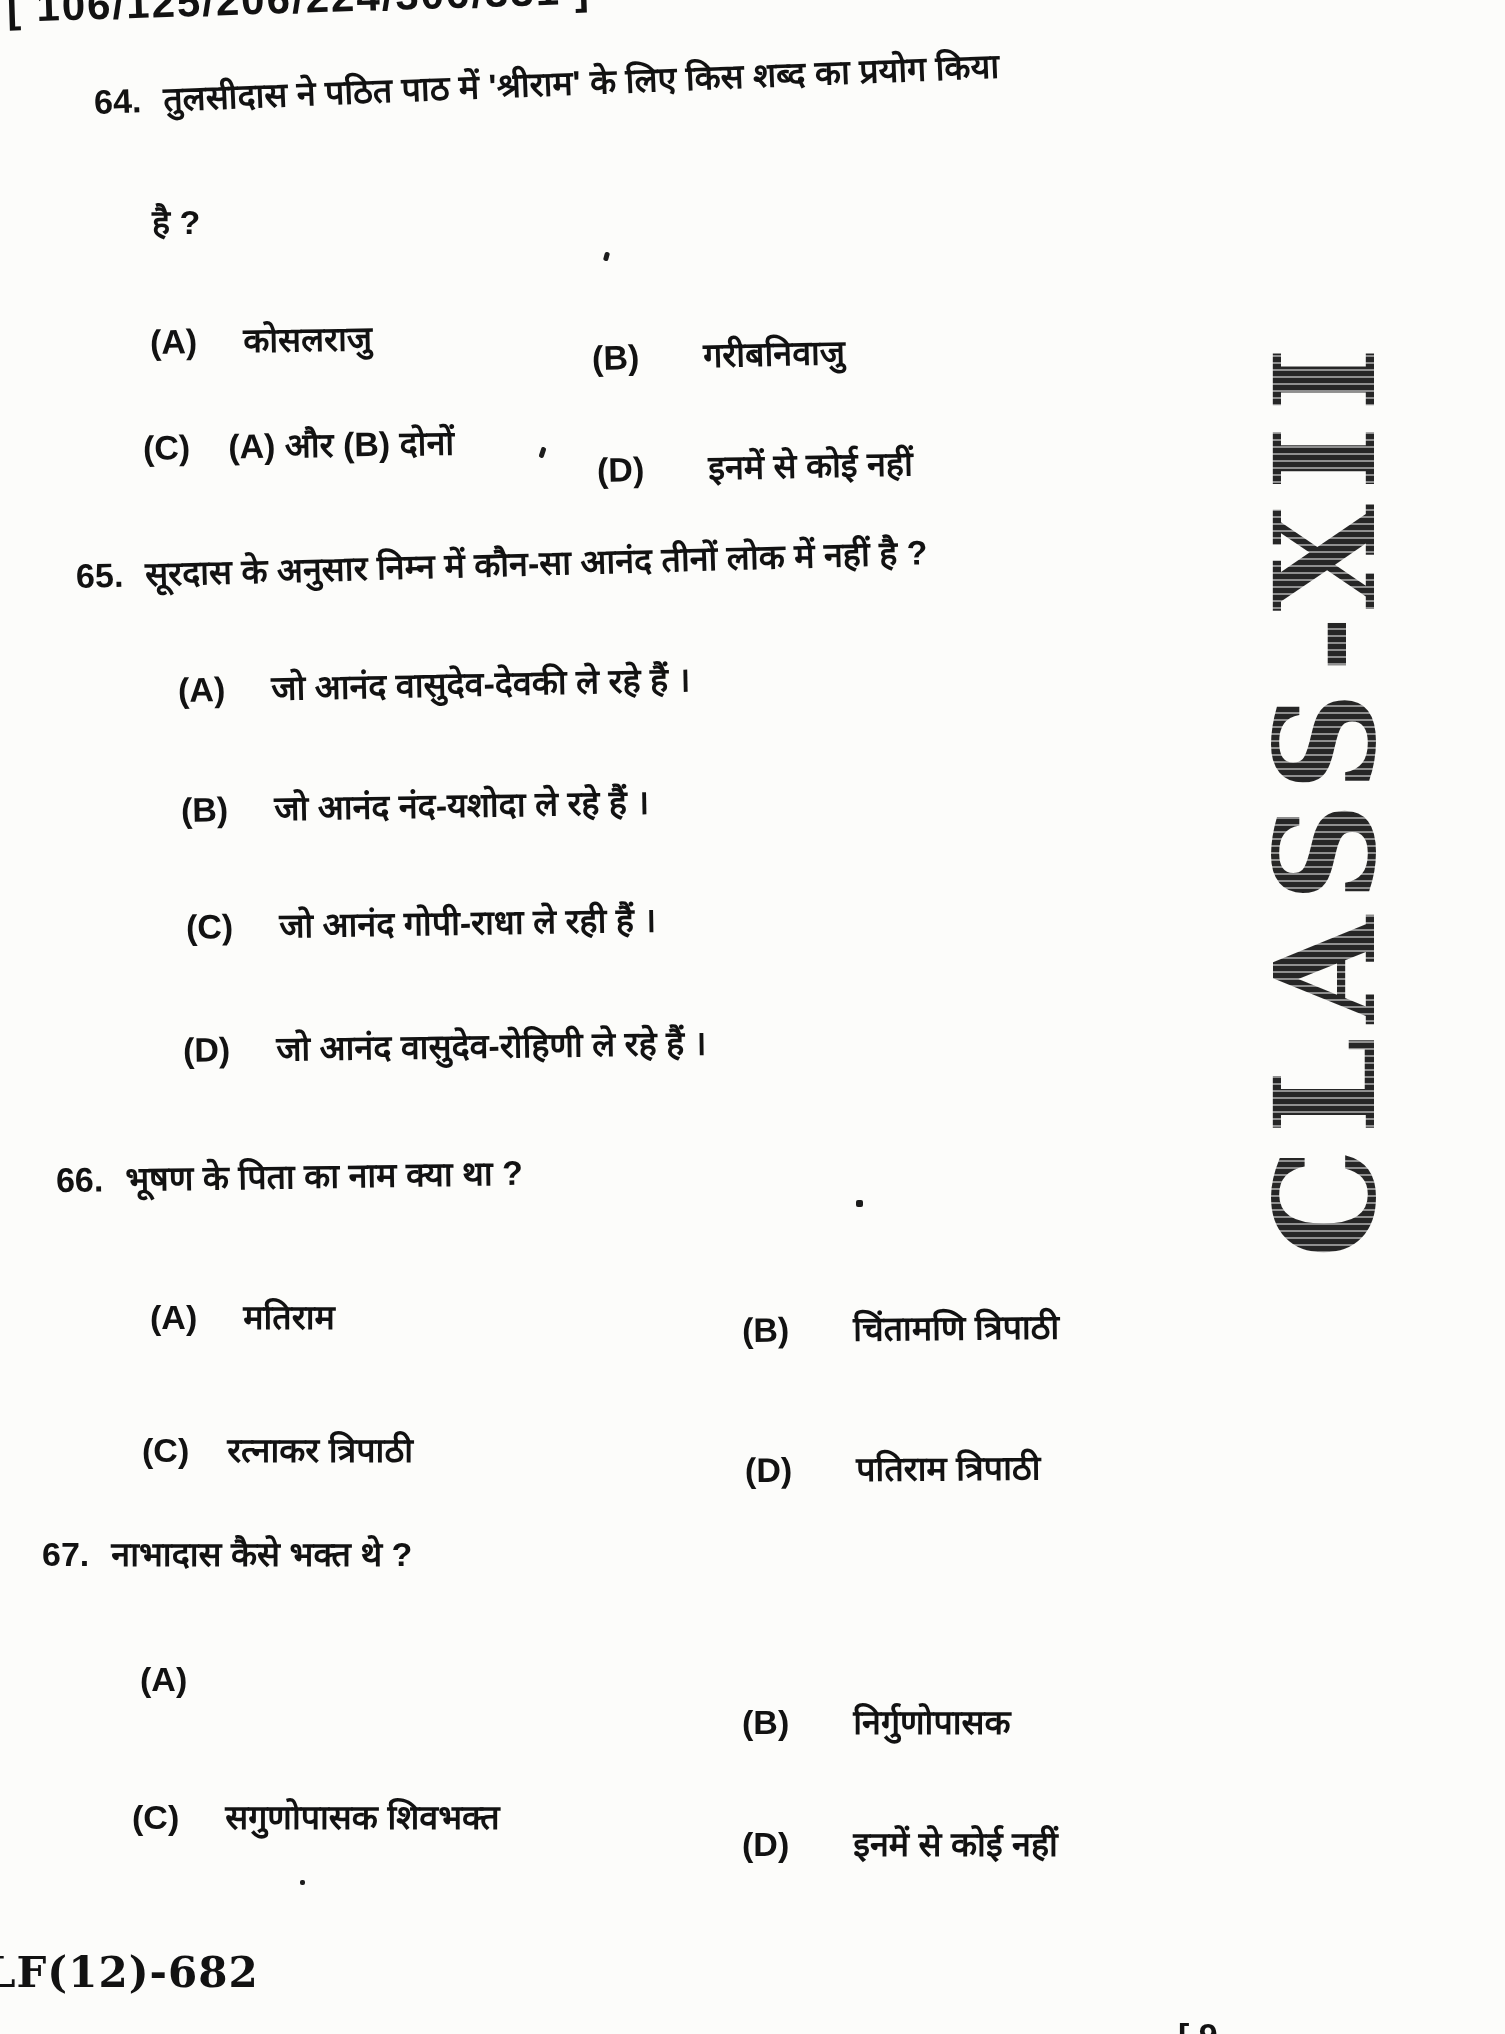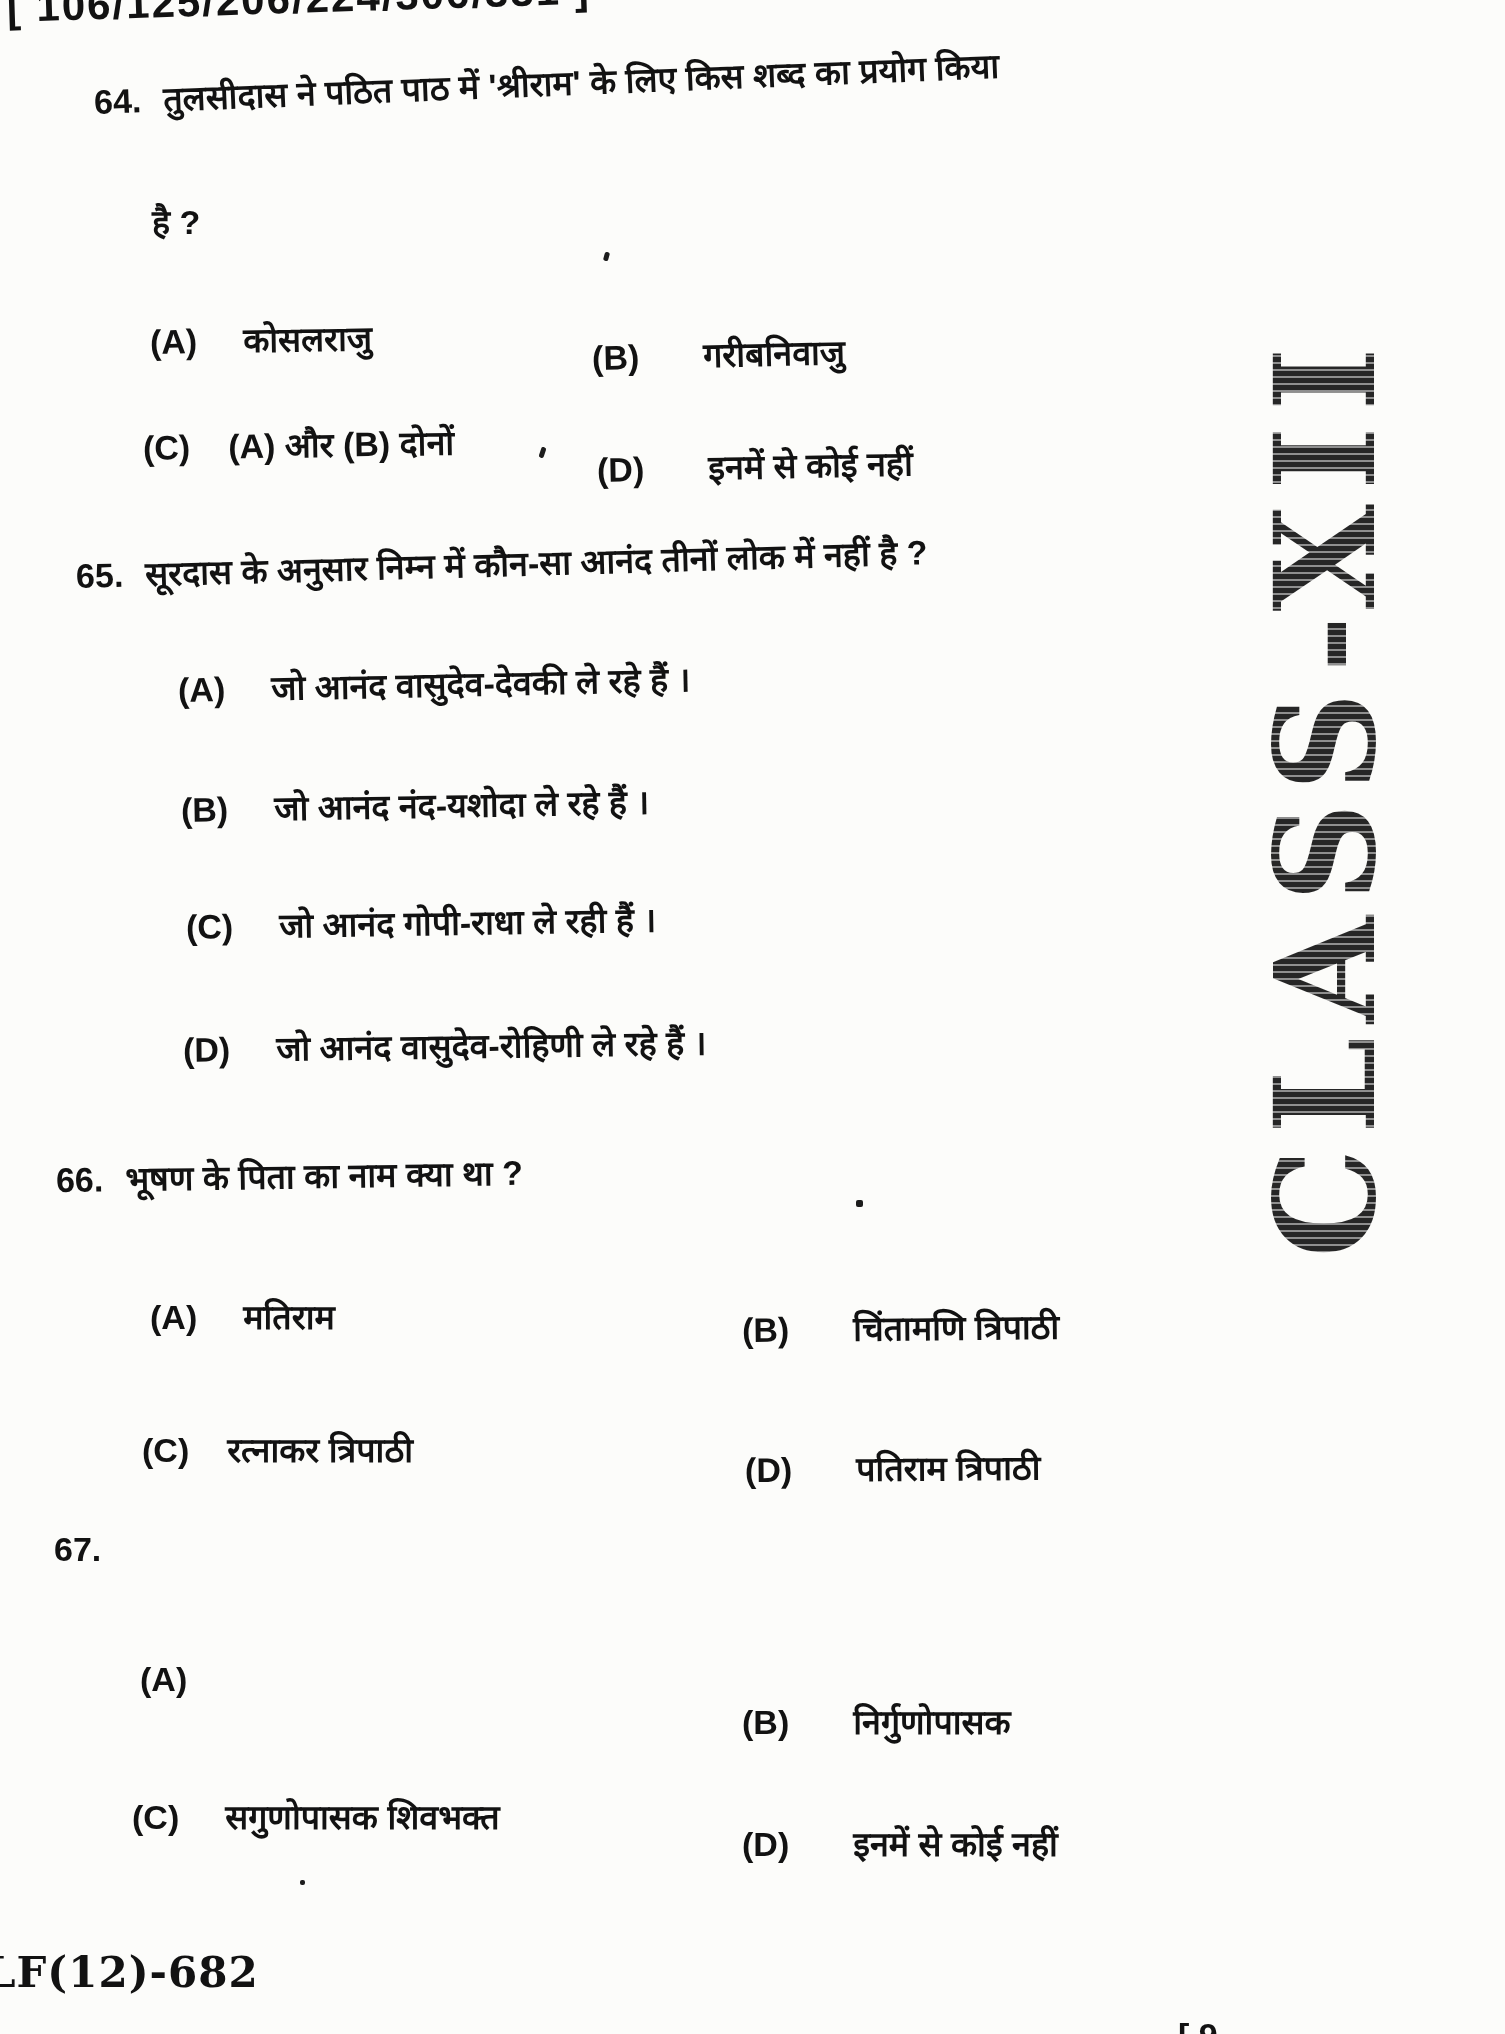--- a/index.html
+++ b/index.html
@@ -56,21 +56,21 @@
   #q65-optB{left:181px;top:786px;transform:rotate(-1deg);}
   #q65-optC{left:186px;top:903px;transform:rotate(-0.9deg);}
   #q65-optD{left:183px;top:1026px;transform:rotate(-0.8deg);}
 
   #q66-line{left:56px;top:1156px;transform:rotate(-0.9deg);}
   #q66-optA{left:150px;top:1293px;}
   #q66-optB{left:742px;top:1306px;transform:rotate(-0.6deg);}
   #q66-optC{left:142px;top:1426px;}
   #q66-optD{left:745px;top:1446px;transform:rotate(-0.5deg);}
 
-  #q67-line{left:42px;top:1530px;margin-left:12px;}
+  #q67-line{left:42px;top:1530px;}
   #q67-optA{left:140px;top:1660px;}
   #q67-optB{left:742px;top:1698px;}
   #q67-optC{left:132px;top:1793px;}
   #q67-optD{left:742px;top:1820px;}
 
   
   .side-label{
     left:1238px;top:1258px;
     width:980px;height:176px;
     transform:rotate(-90deg);
@@ -171,20 +171,21 @@
     <span class="olabel">(C)</span>
     <span class="otext">रत्नाकर त्रिपाठी</span>
   </div>
   <div class="abs opt gap-l" id="q66-optD">
     <span class="olabel">(D)</span>
     <span class="otext">पतिराम त्रिपाठी</span>
   </div>
 
   <div class="abs qline" id="q67-line">
     <span class="qnum">67.</span>
+    <span class="qtext">नाभादास कैसे भक्त थे ?</span>
   </div>
   <div class="abs opt gap-m" id="q67-optA">
     <span class="olabel">(A)</span>
   </div>
   <div class="abs opt gap-l" id="q67-optB">
     <span class="olabel">(B)</span>
     <span class="otext">निर्गुणोपासक</span>
   </div>
   <div class="abs opt gap-m" id="q67-optC">
     <span class="olabel">(C)</span>

